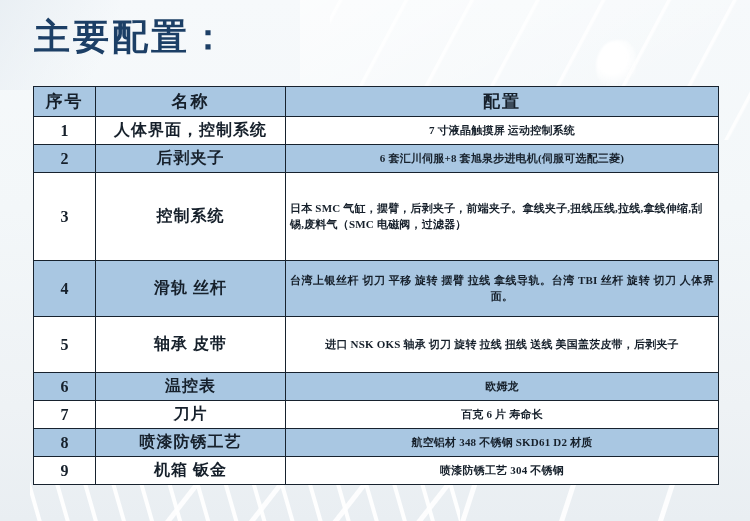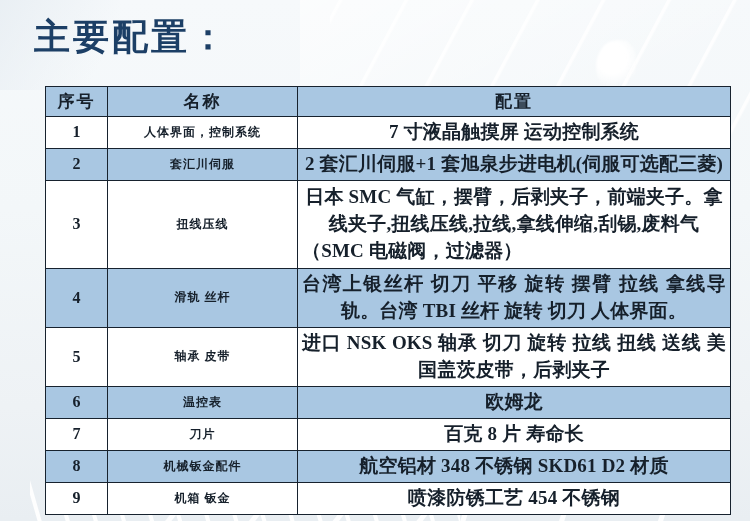--- a/index.html
+++ b/index.html
@@ -154,21 +154,20 @@
     top: 86px;
     width: 685px;
   }
 
   table.spec {
     border-collapse: collapse;
     width: 685px;
     table-layout: fixed;
     background: #ffffff;
     font-family: "Liberation Serif", "DejaVu Serif", serif;
-    margin-left: 12px;
   }
 
   table.spec th,
   table.spec td {
     border: 1px solid #17222e;
     color: #16202b;
     font-weight: 700;
     text-align: center;
     vertical-align: middle;
     padding: 2px 4px;
@@ -191,35 +190,35 @@
   }
   table.spec tbody tr.plain td {
     background: #ffffff;
   }
 
   td.no {
     font-size: 16px;
     letter-spacing: 0;
   }
   td.name {
-    font-size: 12px;
+    font-size: 16px;
     letter-spacing: 1px;
   }
   td.spec-text {
-    font-size: 19px;
+    font-size: 11px;
     line-height: 1.42;
     letter-spacing: .2px;
     padding: 4px 8px;
   }
   td.spec-text.multi {
     text-align: justify;
     text-align-last: center;
   }
   td.spec-text.multi.lead {
-    text-align: center;
+    text-align: left;
     text-align-last: left;
   }
 
   tr.h-1  td, tr.h-1  { height: 28px; }
   tr.h-2  td, tr.h-2  { height: 28px; }
   tr.h-3  td, tr.h-3  { height: 88px; }
   tr.h-4  td, tr.h-4  { height: 56px; }
   tr.h-5  td, tr.h-5  { height: 56px; }
   tr.h-6  td, tr.h-6  { height: 28px; }
   tr.h-7  td, tr.h-7  { height: 28px; }
@@ -259,27 +258,27 @@
       <tbody>
 
         <tr class="plain h-1">
           <td class="no">1</td>
           <td class="name">人体界面，控制系统</td>
           <td class="spec-text">7 寸液晶触摸屏 运动控制系统</td>
         </tr>
 
         <tr class="tinted h-2">
           <td class="no">2</td>
-          <td class="name">套汇川伺服</td>
-          <td class="spec-text">2 套汇川伺服+1 套旭泉步进电机(伺服可选配三菱)</td>
+          <td class="name">后剥夹子</td>
+          <td class="spec-text">6 套汇川伺服+8 套旭泉步进电机(伺服可选配三菱)</td>
         </tr>
 
         <tr class="plain h-3">
           <td class="no">3</td>
-          <td class="name">扭线压线</td>
+          <td class="name">控制系统</td>
           <td class="spec-text multi lead">日本 SMC 气缸，摆臂，后剥夹子，前端夹子。拿线夹子,扭线压线,拉线,拿线伸缩,刮锡,废料气（SMC 电磁阀，过滤器）</td>
         </tr>
 
         <tr class="tinted h-4">
           <td class="no">4</td>
           <td class="name">滑轨 丝杆</td>
           <td class="spec-text multi">台湾上银丝杆 切刀 平移 旋转 摆臂 拉线 拿线导轨。台湾 TBI 丝杆 旋转 切刀 人体界面。</td>
         </tr>
 
         <tr class="plain h-5">
@@ -290,32 +289,32 @@
 
         <tr class="tinted h-6">
           <td class="no">6</td>
           <td class="name">温控表</td>
           <td class="spec-text">欧姆龙</td>
         </tr>
 
         <tr class="plain h-7">
           <td class="no">7</td>
           <td class="name">刀片</td>
-          <td class="spec-text">百克 8 片 寿命长</td>
+          <td class="spec-text">百克 6 片 寿命长</td>
         </tr>
 
         <tr class="tinted h-8">
           <td class="no">8</td>
-          <td class="name">机械钣金配件</td>
+          <td class="name">喷漆防锈工艺</td>
           <td class="spec-text">航空铝材 348 不锈钢 SKD61 D2 材质</td>
         </tr>
 
         <tr class="plain h-9">
           <td class="no">9</td>
           <td class="name">机箱 钣金</td>
-          <td class="spec-text">喷漆防锈工艺 454 不锈钢</td>
+          <td class="spec-text">喷漆防锈工艺 304 不锈钢</td>
         </tr>
 
       </tbody>
     </table>
   </div>
 
 </div>
 
 </body></html>

